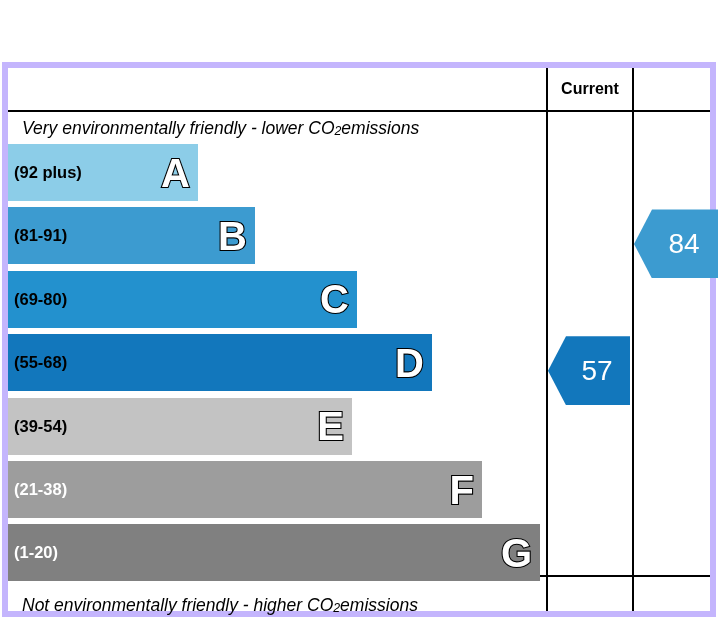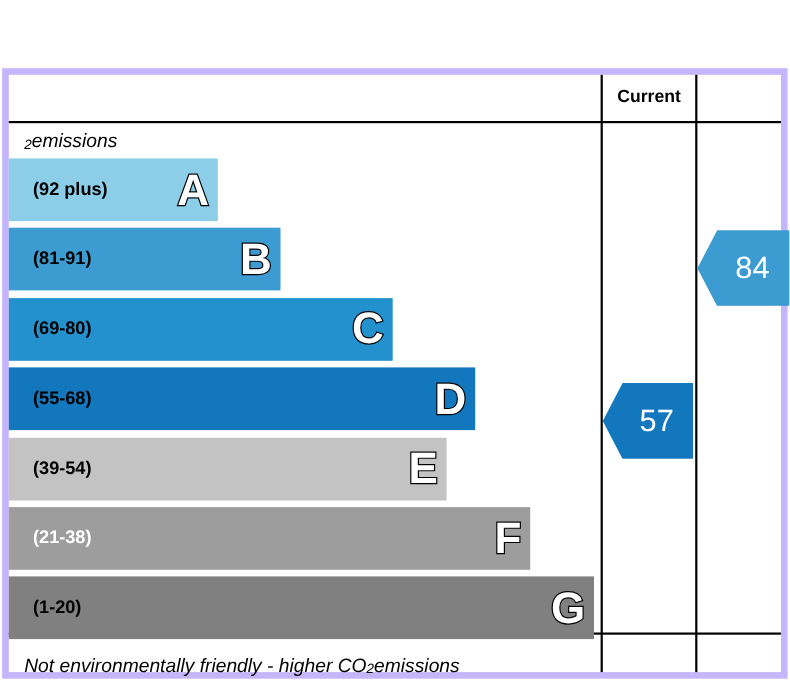--- a/index.html
+++ b/index.html
@@ -119,21 +119,21 @@
 
   .band {
     position: absolute;
     left: 0;
     height: 57px;
     display: flex;
     align-items: center;
   }
   .band .range {
     position: absolute;
-    left: 22px;
+    left: 6px;
     font-size: 16.5px;
     font-weight: bold;
     white-space: nowrap;
   }
   .band .letter {
     position: absolute;
     right: 8px;
     font-size: 40px;
     font-weight: bold;
     line-height: 1;
@@ -168,20 +168,21 @@
 
     <div class="hline-head"></div>
     <div class="hline-foot"></div>
     <div class="vline c1"></div>
     <div class="vline c2"></div>
 
     <div class="col-head current">Current</div>
 
     <div class="bands">
       <div class="caption top">
+          <span>Very environmentally friendly - lower CO</span>
           <sub>2</sub>
           <span> emissions</span>
         </div>
 
       <div id="band-host">
           <div class="band" style="top: 32px; width: 190px; background: rgb(140, 205, 232);">
             <span class="range" style="color: rgb(0, 0, 0);">(92 plus)</span>
             <span class="letter">A</span>
           </div>
           <div class="band" style="top: 95.4px; width: 247px; background: rgb(60, 155, 208); padding-left: 33px;">
@@ -189,39 +190,39 @@
             <span class="letter">B</span>
           </div>
           <div class="band" style="top: 158.8px; width: 349px; background: rgb(35, 145, 206);">
             <span class="range" style="color: rgb(0, 0, 0);">(69-80)</span>
             <span class="letter">C</span>
           </div>
           <div class="band" style="top: 222.2px; width: 424px; background: rgb(18, 119, 188);">
             <span class="range" style="color: rgb(0, 0, 0);">(55-68)</span>
             <span class="letter">D</span>
           </div>
-          <div class="band" style="top: 285.6px; width: 398px; background: rgb(195, 195, 195);">
+          <div class="band" style="top: 285.6px; width: 344px; background: rgb(195, 195, 195);">
             <span class="range" style="color: rgb(0, 0, 0);">(39-54)</span>
             <span class="letter">E</span>
           </div>
           <div class="band" style="top: 349px; width: 474px; background: rgb(157, 157, 157);">
             <span class="range" style="color: rgb(255, 255, 255);">(21-38)</span>
             <span class="letter">F</span>
           </div>
           <div class="band" style="top: 412.4px; width: 532px; background: rgb(128, 128, 128);">
-            <span class="range" style="color: #000000;">(1-20)</span>
+            <span class="range" style="color: #ffffff;">(1-20)</span>
             <span class="letter">G</span>
           </div>
         </div>
 
       <div class="caption bottom">
           <span>Not environmentally friendly - higher CO</span>
           <sub>2</sub>
           <span> emissions</span>
         </div>
     </div>
 
     <div id="arrow-host">
-        <div class="arrow current" style="top: 268.2px; background: rgb(18, 119, 188); margin-top: 12px;">57</div>
+        <div class="arrow current" style="top: 268.2px; background: rgb(18, 119, 188);">57</div>
         <div class="arrow potential" style="top: 141.4px; background: rgb(60, 155, 208);">84</div>
       </div>
   </div>
 </div>
 
 </body></html>

